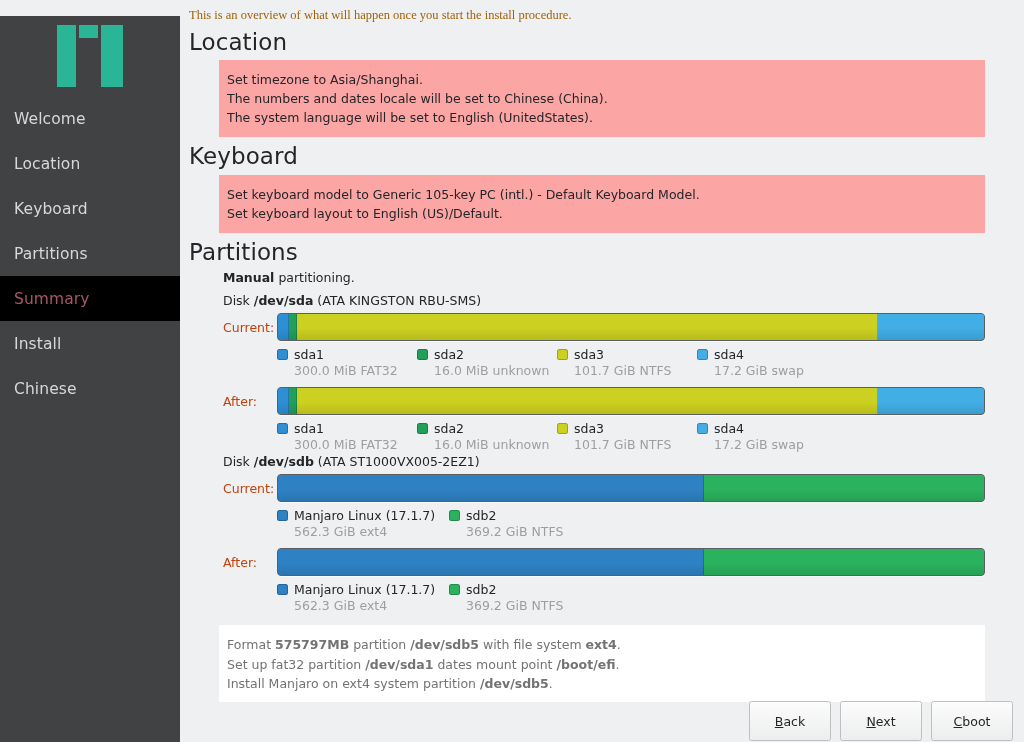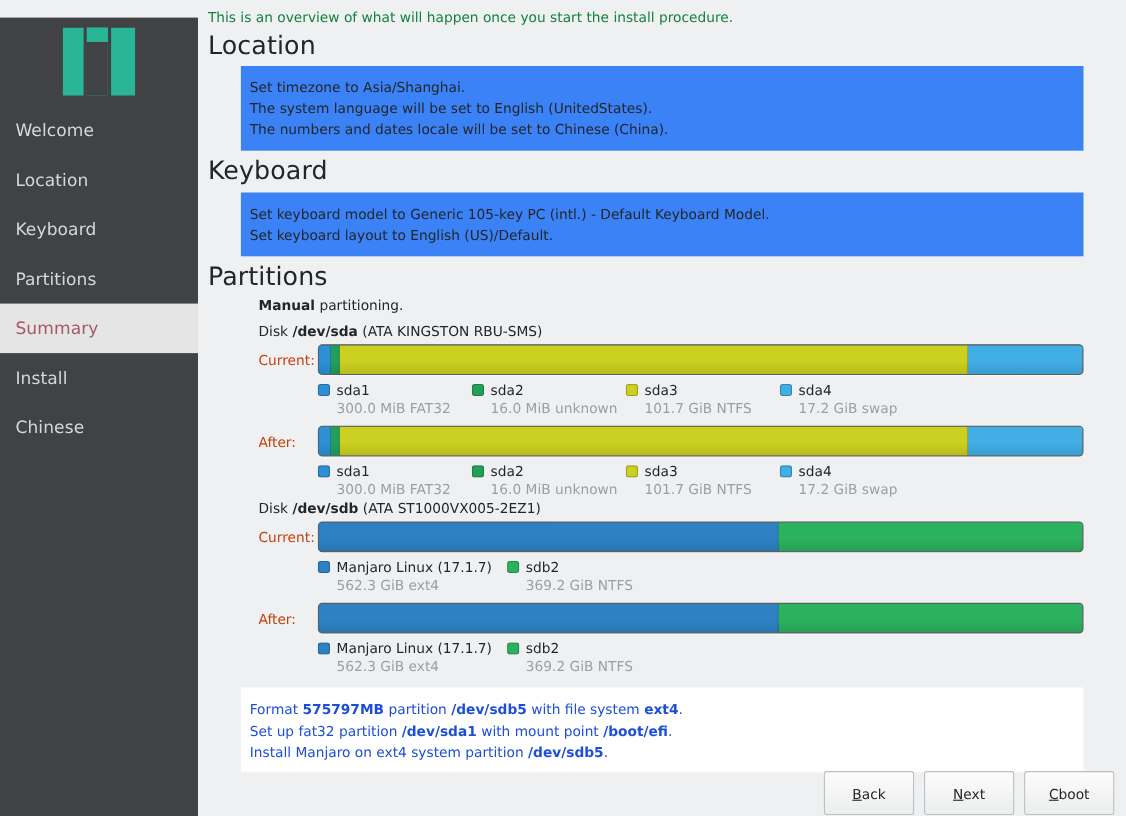--- a/index.html
+++ b/index.html
@@ -28,64 +28,65 @@
   .nav { margin-top: 0px; }
   .nav-item {
     height: 45px;
     display: flex; align-items: center;
     padding-left: 14px;
     font-size: 15.5px;
     color: #d6d8d9;
     letter-spacing: .1px;
   }
   .nav-item.active {
-    background: #e5e5e5;
+    background: #000000;
     color: #a65767;
   }
 
   
   .main {
     flex: 1 1 auto;
     position: relative;
     background: #eff0f1;
     padding: 0;
     height: 742px;
   }
   .content {
     position: absolute;
     left: 9px; right: 0px; top: 0; bottom: 40px;
     padding: 8px 0 0 0;
     overflow: hidden;
   }
   .intro {
     font-size: 12.5px;
-    color: #15803d;
+    color: #a16207;
     margin: 0 0 6px 0;
     padding-left: 0px;
+    font-family: Liberation Serif, serif;
   }
   h2.sect {
     font-size: 23px;
     font-weight: 400;
     color: #232629;
     margin: 6px 0 5px 0;
     line-height: 1.15;
     letter-spacing: .1px;
   }
   .infobox {
-    background: #3b82f6;
+    background: #fca5a5;
     margin-left: 30px;
     margin-right: 39px;
     padding: 10px 0px 10px 8px;
     font-size: 12.5px;
     color: #232629;
     line-height: 1.52;
   }
   .infobox div { white-space: nowrap; }
 
-  .part-body { margin-left: 38px; margin-right: 39px; font-size: 12.5px; color:#232629; }
+  .part-body { margin-left: 26px; margin-right: 39px; font-size: 12.5px; color:#232629; }
   .manual-line { margin: 5px 0 8px 8px; }
   .disk-line  { margin: 2px 0 5px 8px; }
   .disk-line:not(:first-child) { margin-top: 10px; }
 
   
   .prow { display: flex; align-items: center; margin-bottom: 0px; }
   .prow-label {
     width: 62px; flex: 0 0 62px;
     font-size: 12.5px; color: #c2410c;
     text-align: left;
@@ -126,21 +127,21 @@
   .disk-block { margin-bottom: 2px; }
   .after-gap { margin-top: 9px; align-items: center; }
 
   .summary-box {
     background: #ffffff;
     margin-left: 30px;
     margin-right: 39px;
     margin-top: 12px;
     padding: 10px 8px 12px 8px;
     font-size: 12.5px;
-    color: #1d4ed8;
+    color: #737373;
     line-height: 1.55;
   }
   .summary-box div { white-space: nowrap; }
 
   
   .footer {
     position: absolute;
     left: 0; right: 0; bottom: 0;
     height: 42px;
     display: flex;
@@ -206,22 +207,22 @@
   </div>
 
   <div class="main">
     <div class="content">
 
       <div class="intro">This is an overview of what will happen once you start the install procedure.</div>
 
       <h2 class="sect">Location</h2>
       <div class="infobox">
         <div>Set timezone to Asia/Shanghai.</div>
+        <div>The numbers and dates locale will be set to Chinese (China).</div>
         <div>The system language will be set to English (UnitedStates).</div>
-        <div>The numbers and dates locale will be set to Chinese (China).</div>
       </div>
 
       <h2 class="sect">Keyboard</h2>
       <div class="infobox">
         <div>Set keyboard model to Generic 105-key PC (intl.) - Default Keyboard Model.</div>
         <div>Set keyboard layout to English (US)/Default.</div>
       </div>
 
       <h2 class="sect">Partitions</h2>
       <div class="part-body">
@@ -357,21 +358,21 @@
                   </div>
                   <div class="legend-sub">369.2 GiB  NTFS</div>
                 </div>
               </div>
             </div>
           </div>
       </div>
 
       <div class="summary-box" id="actions">
           <div><span>Format </span><b>575797MB</b><span> partition </span><b>/dev/sdb5</b><span> with file system </span><b>ext4</b><span>.</span></div>
-          <div><span>Set up fat32 partition </span><b>/dev/sda1</b><span> with mount point </span><b>/boot/efi</b><span>.</span></div>
+          <div><span>Set up fat32 partition </span><b>/dev/sda1</b><span> dates mount point </span><b>/boot/efi</b><span>.</span></div>
           <div><span>Install Manjaro on ext4 system partition </span><b>/dev/sdb5</b><span>.</span></div>
         </div>
     </div>
 
     <div class="footer">
       <div class="btn">
           <span><u>B</u><span>ack</span></span>
         </div>
       <div class="btn">
           <span><u>N</u><span>ext</span></span>

